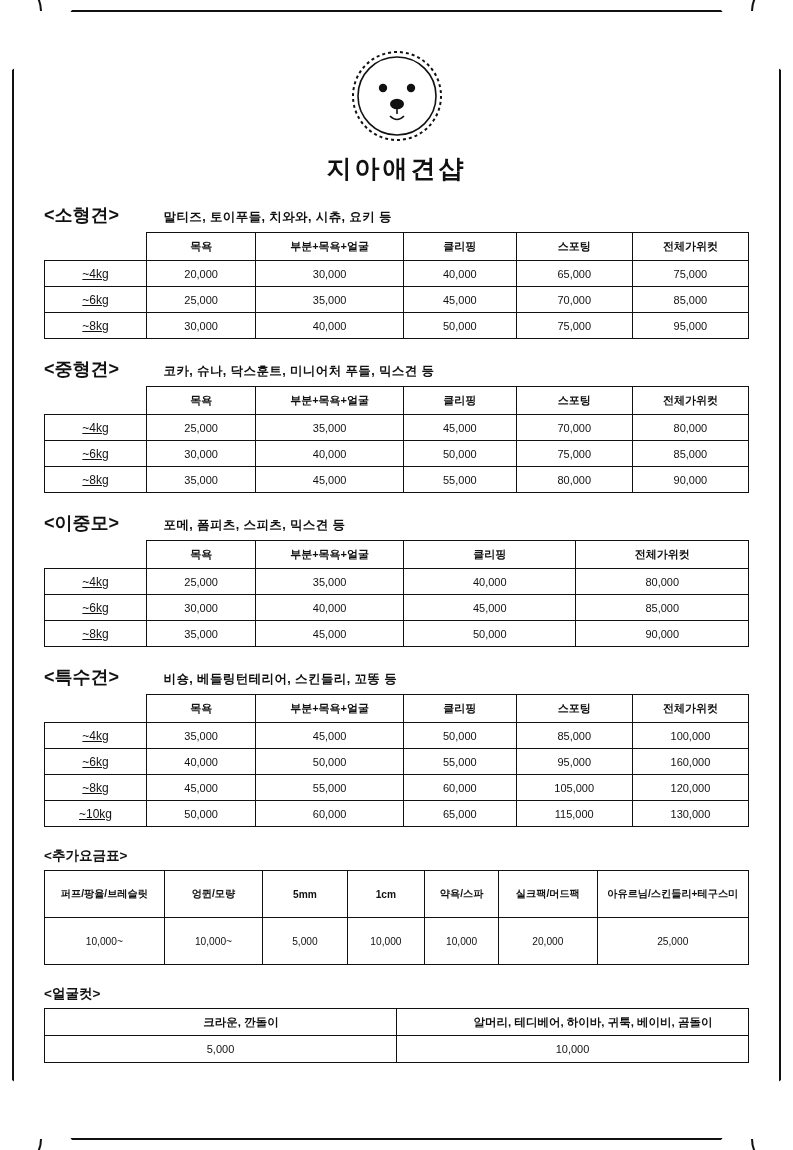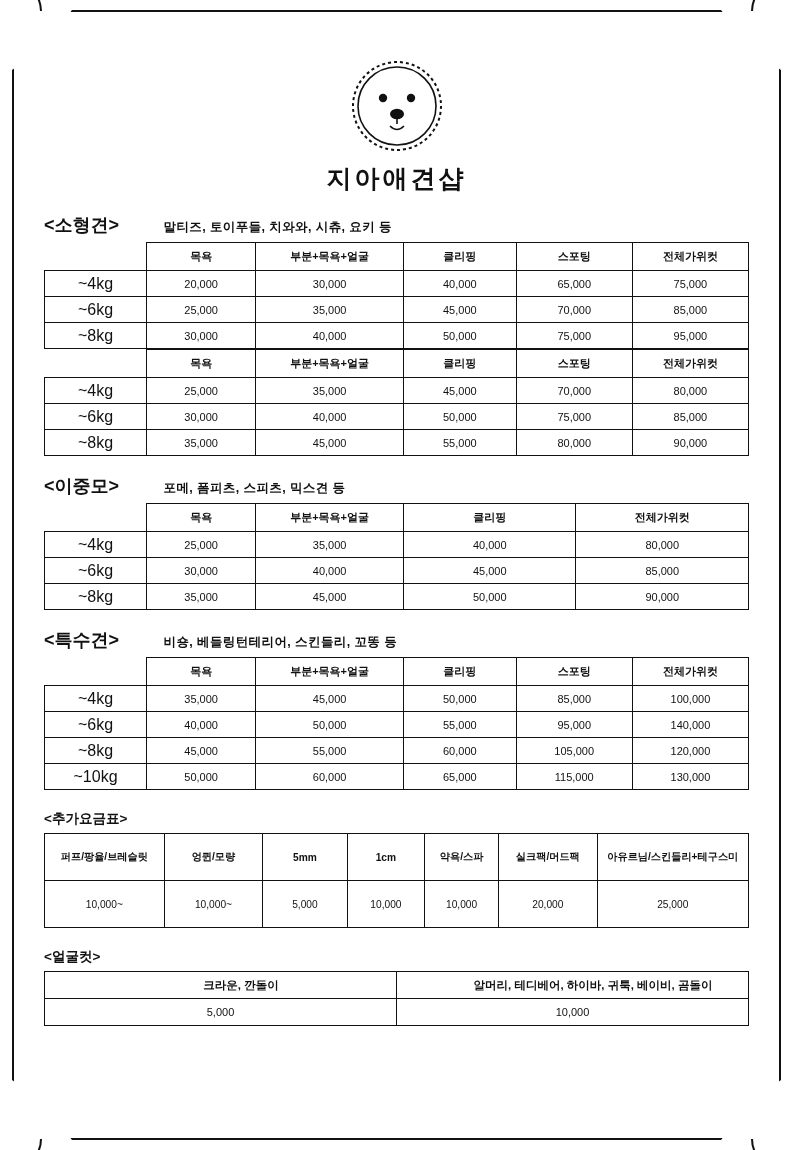--- a/index.html
+++ b/index.html
@@ -48,21 +48,21 @@
     box-sizing: border-box;
   }
   .corner.tl { left: -20px; top: -20px; border-right-color: transparent; border-bottom-color: transparent; transform: rotate(45deg); }
   .corner.tr { right: -20px; top: -20px; border-left-color: transparent; border-bottom-color: transparent; transform: rotate(-45deg); }
   .corner.bl { left: -20px; bottom: -20px; border-right-color: transparent; border-top-color: transparent; transform: rotate(-45deg); }
   .corner.br { right: -20px; bottom: -20px; border-left-color: transparent; border-top-color: transparent; transform: rotate(45deg); }
 
   .content {
     position: absolute;
     left: 12px;
-    top: 20px;
+    top: 10px;
     width: 769px;
     height: 1130px;
     box-sizing: border-box;
   }
 
   .logo-wrap {
     width: 100%;
     display: flex;
     justify-content: center;
     padding-top: 36px;
@@ -121,21 +121,22 @@
     font-weight: bold;
     font-size: 11px;
     height: 27px;
   }
   table.price thead th.blank {
     border-top: none;
     border-left: none;
     background: #fff;
   }
   table.price tbody td.rowhead {
-    font-size: 16px;
+    font-size: 12px;
+    text-decoration: underline;
   }
 
   
   table.extra th, table.extra td {
     border: 1px solid #111;
     text-align: center;
     font-size: 10.2px;
     height: 22px;
     color: #111;
     padding: 12px 1px;
@@ -246,20 +247,24 @@
             <td>40,000</td>
             <td>50,000</td>
             <td>75,000</td>
             <td>95,000</td>
           </tr>
         </tbody>
       </table>
     </div>
 
     <div class="section">
+      <div class="section-head">
+        <span class="cat">&lt;중형견&gt;</span>
+        <span class="desc">코카, 슈나, 닥스훈트, 미니어처 푸들, 믹스견 등</span>
+      </div>
       <table class="price">
         <colgroup>
           <col style="width:14.5%">
             <col style="width:15.5%">
             <col style="width:21%">
           <col style="width:16%">
             <col style="width:16.5%">
             <col style="width:16.5%">
         </colgroup>
         <thead>
@@ -381,21 +386,21 @@
             <td>50,000</td>
             <td>85,000</td>
             <td>100,000</td>
           </tr>
           <tr>
             <td class="rowhead">~6kg</td>
             <td>40,000</td>
             <td>50,000</td>
             <td>55,000</td>
             <td>95,000</td>
-            <td>140,000</td>
+            <td>160,000</td>
           </tr>
           <tr>
             <td class="rowhead">~8kg</td>
             <td>45,000</td>
             <td>55,000</td>
             <td>60,000</td>
             <td>105,000</td>
             <td>120,000</td>
           </tr>
           <tr>

